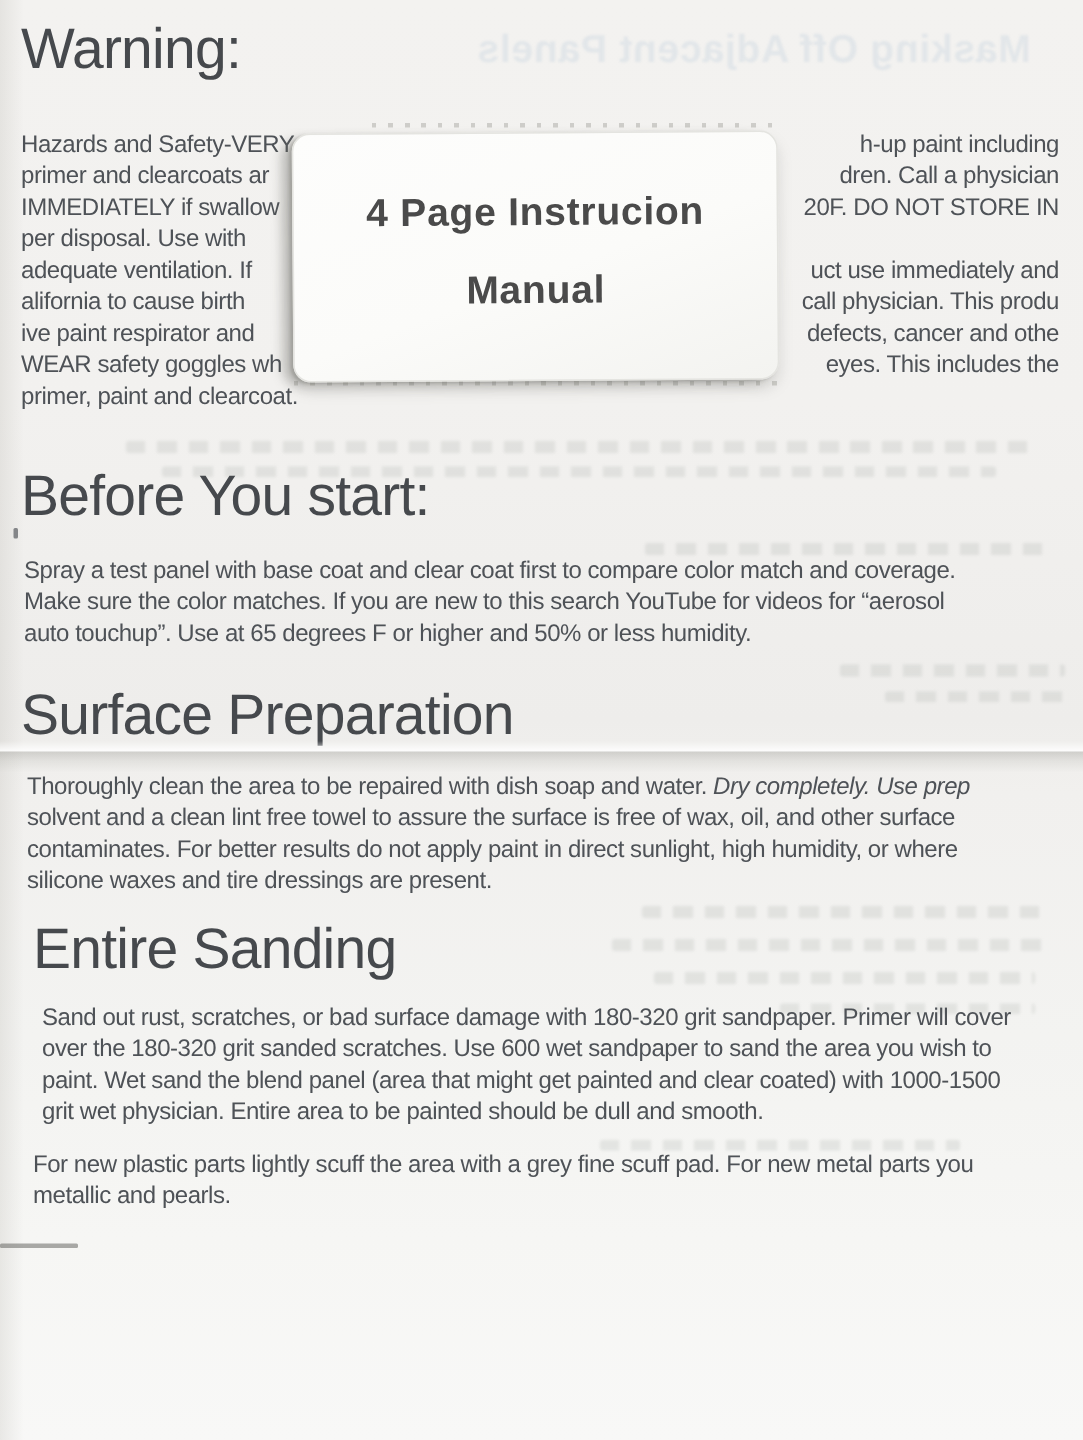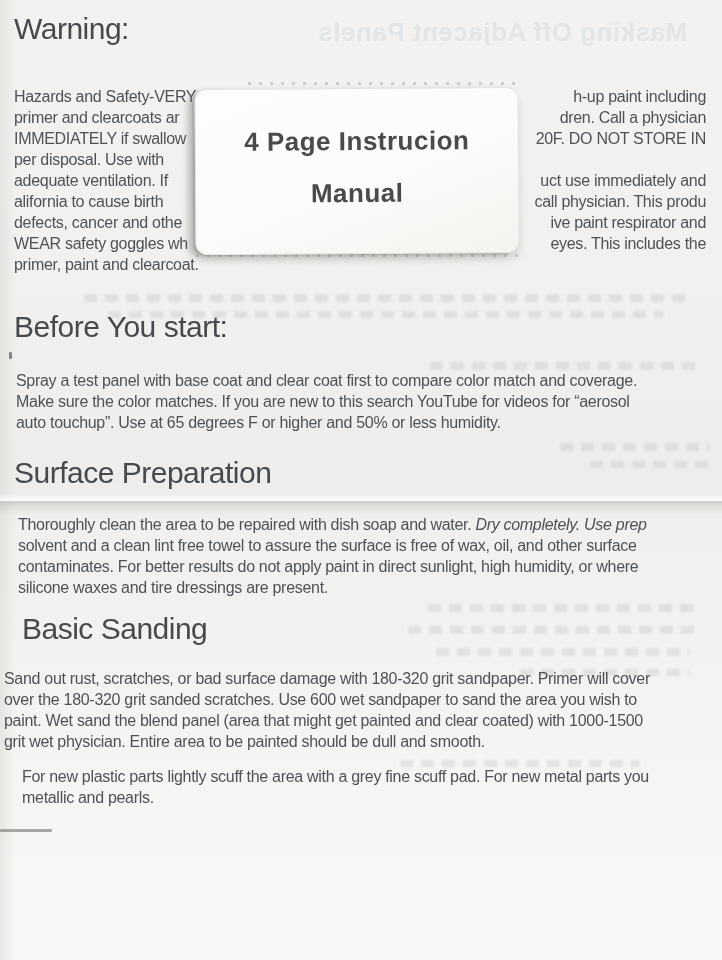--- a/index.html
+++ b/index.html
@@ -5,21 +5,21 @@
   html,body{margin:0;padding:0;background:#ffffff;}
   .page{
     position:relative;width:722px;height:960px;overflow:hidden;
     font-family:"Liberation Sans","DejaVu Sans",sans-serif;
     color:#4e5257;
     background:
       linear-gradient(90deg, rgba(196,194,188,0.30) 0px, rgba(196,194,188,0) 16px),
       linear-gradient(180deg,#f3f2f0 0%,#f2f1ef 28%,#eeedeb 50%,#f1f0ee 55%,#f3f3f1 72%,#f6f6f4 86%,#f8f8f7 100%);
   }
   .heading{
-    position:absolute;font-size:30px;font-weight:400;color:#46494d;
+    position:absolute;font-size:38px;font-weight:400;color:#46494d;
     letter-spacing:-0.5px;white-space:nowrap;
   }
   .body-line{font-size:16px;line-height:21px;letter-spacing:-0.3px;white-space:nowrap;gap:20px;}
   .para{position:absolute;}
   .warn-row{display:flex;justify-content:space-between;width:692px;}
   
   .ghost-heading{
     position:absolute;top:17px;left:295px;width:415px;text-align:center;
     transform:scaleX(-1);font-size:26px;font-weight:700;color:#e2e6e9;
     filter:blur(0.6px);white-space:nowrap;letter-spacing:0.5px;
@@ -79,22 +79,22 @@
     </div>
     <div class="warn-row body-line">
       <span>adequate ventilation. If</span>
       <span>uct use immediately and</span>
     </div>
     <div class="warn-row body-line">
       <span>alifornia to cause birth</span>
       <span>call physician. This produ</span>
     </div>
     <div class="warn-row body-line">
+      <span>ive paint respirator and</span>
       <span>defects, cancer and othe</span>
-      <span>ive paint respirator and</span>
     </div>
     <div class="warn-row body-line">
       <span>WEAR safety goggles wh</span>
       <span>eyes. This includes the</span>
     </div>
     <div class="warn-row body-line">
       <span>primer, paint and clearcoat.</span>
       <span></span>
     </div>
   </div>
@@ -130,22 +130,22 @@
   <div class="fold-shadow"></div>
   <div class="para" style="top:514px;left:18px;">
     <div class="body-line">
       <span>Thoroughly clean the area to be repaired with dish soap and water.</span><span class="italic">Dry completely. Use prep</span>
     </div>
     <div class="body-line">solvent and a clean lint free towel to assure the surface is free of wax, oil, and other surface</div>
     <div class="body-line">contaminates. For better results do not apply paint in direct sunlight, high humidity, or where</div>
     <div class="body-line">silicone waxes and tire dressings are present.</div>
   </div>
 
-  <div class="heading" style="top:612px;left:22px;">Basic Sanding</div>
-  <div class="para" style="top:668px;left:4px;">
+  <div class="heading" style="top:612px;left:22px;">Entire Sanding</div>
+  <div class="para" style="top:668px;left:28px;">
     <div class="body-line">Sand out rust, scratches, or bad surface damage with 180-320 grit sandpaper. Primer will cover</div>
     <div class="body-line">over the 180-320 grit sanded scratches. Use 600 wet sandpaper to sand the area you wish to</div>
     <div class="body-line">paint. Wet sand the blend panel (area that might get painted and clear coated) with 1000-1500</div>
     <div class="body-line">grit wet physician. Entire area to be painted should be dull and smooth.</div>
   </div>
   <div class="para" style="top:766px;left:22px;">
     <div class="body-line">For new plastic parts lightly scuff the area with a grey fine scuff pad. For new metal parts you</div>
     <div class="body-line">metallic and pearls.</div>
   </div>
 

